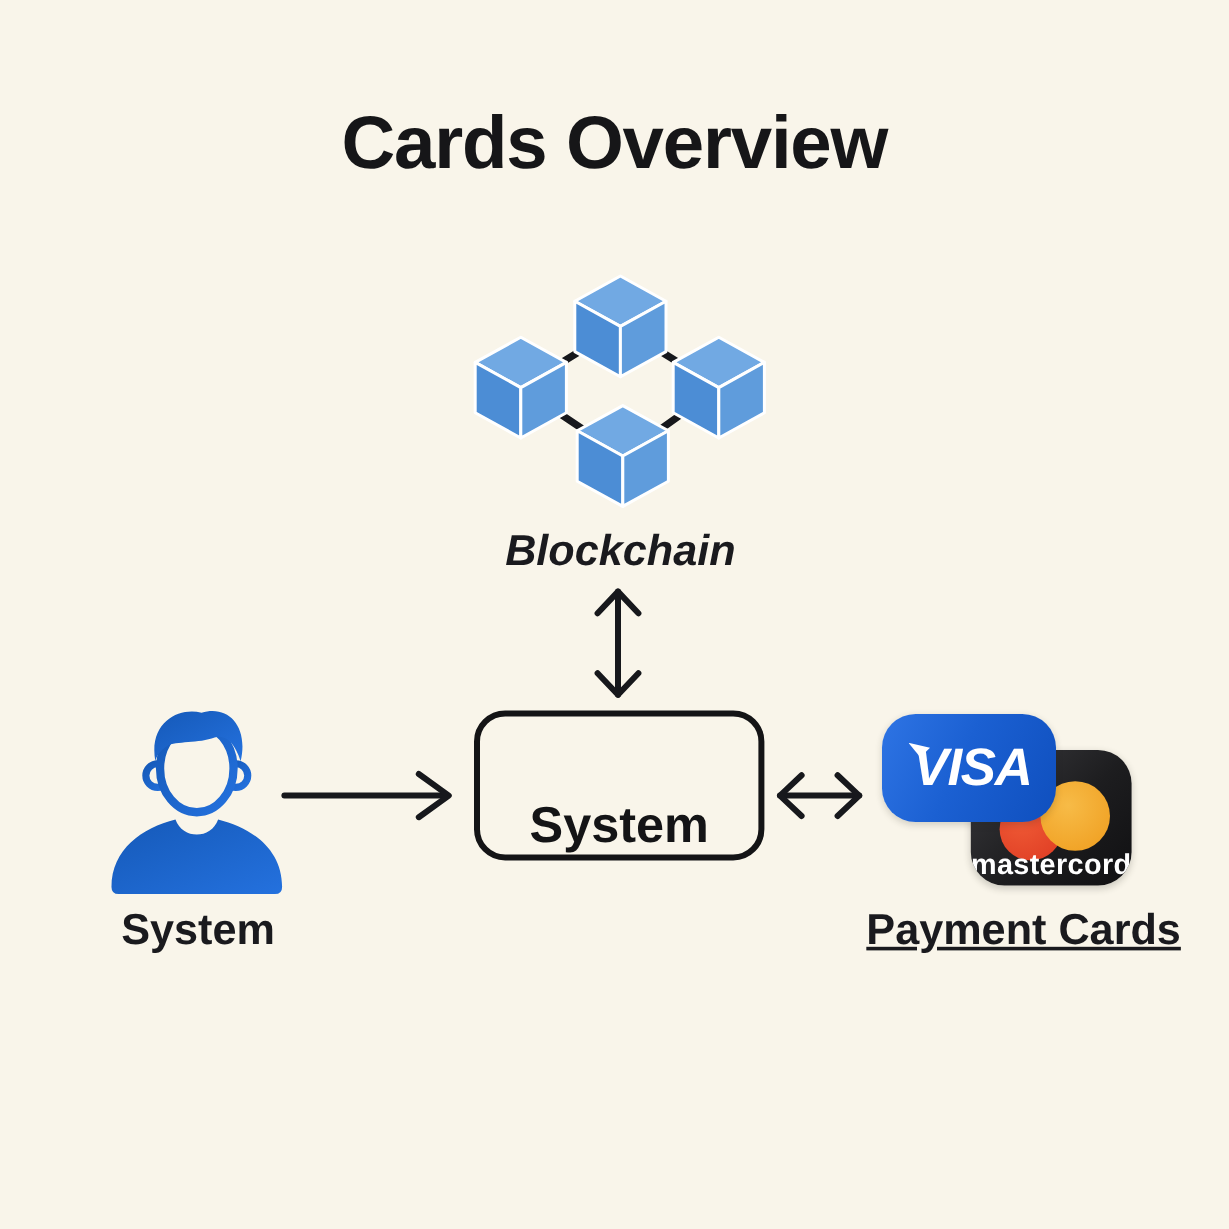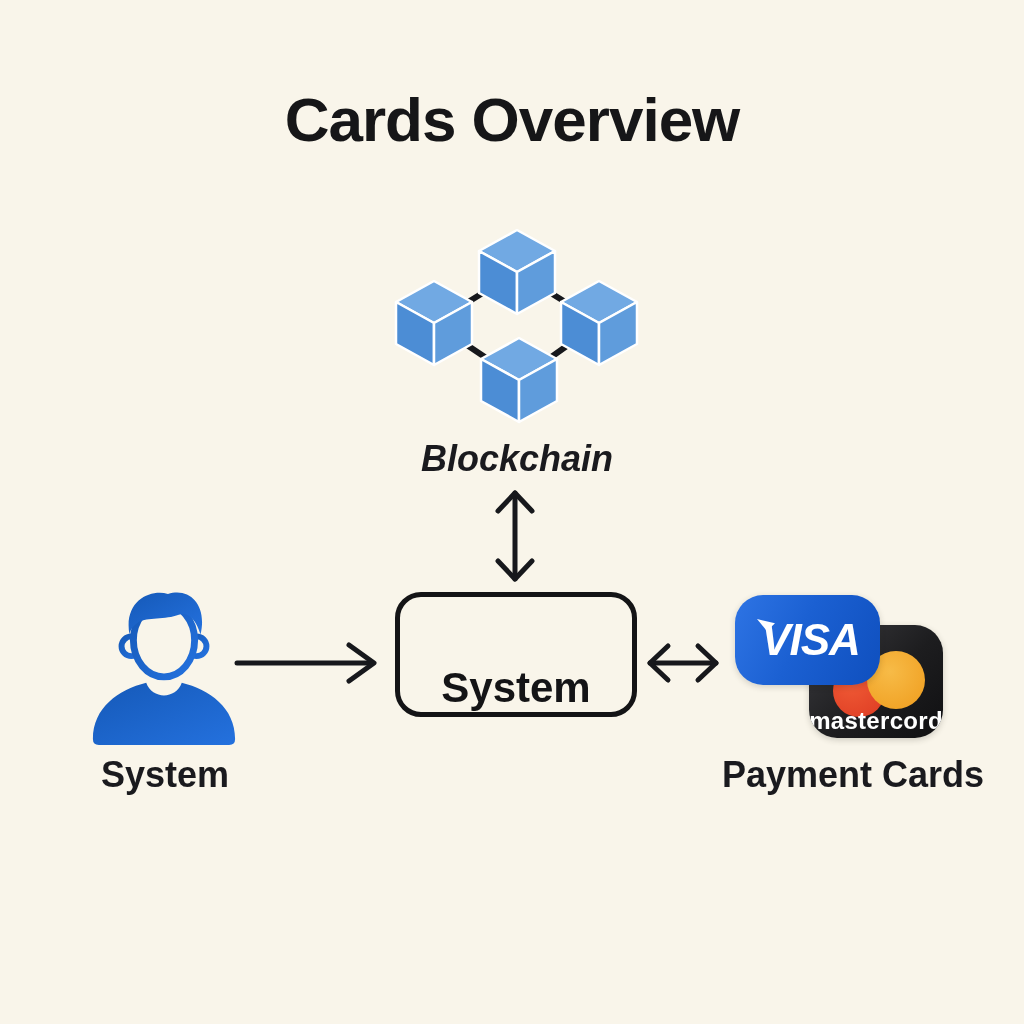--- a/index.html
+++ b/index.html
@@ -12,21 +12,21 @@
   .abs{position:absolute;}
   .page-title{
     left:0;top:84px;width:1024px;text-align:center;
     font-size:62px;font-weight:700;letter-spacing:-1px;color:#161618;
   }
   .node-label{
     text-align:center;font-size:36px;font-weight:600;color:#1a1a1e;
   }
   #blockchain-label{left:382px;top:438px;width:270px;font-style:italic;}
   #users-label{left:60px;top:754px;width:210px;}
-  #cards-label{left:708px;top:754px;width:290px;}
+  #cards-label{left:708px;top:754px;width:290px;text-decoration:underline;}
   .system-box{
     left:395px;top:592px;width:242px;height:125px;box-sizing:border-box;
     border:5px solid #141416;border-radius:26px;
     display:flex;align-items:flex-end;justify-content:center;
     font-size:42px;font-weight:600;color:#141416;
   }
   .visa-card{
     left:735px;top:595px;width:145px;height:90px;border-radius:28px;
     background:linear-gradient(115deg,#2e74e4 0%,#1b60d2 45%,#0f4fbe 100%);
     display:flex;align-items:center;justify-content:center;

